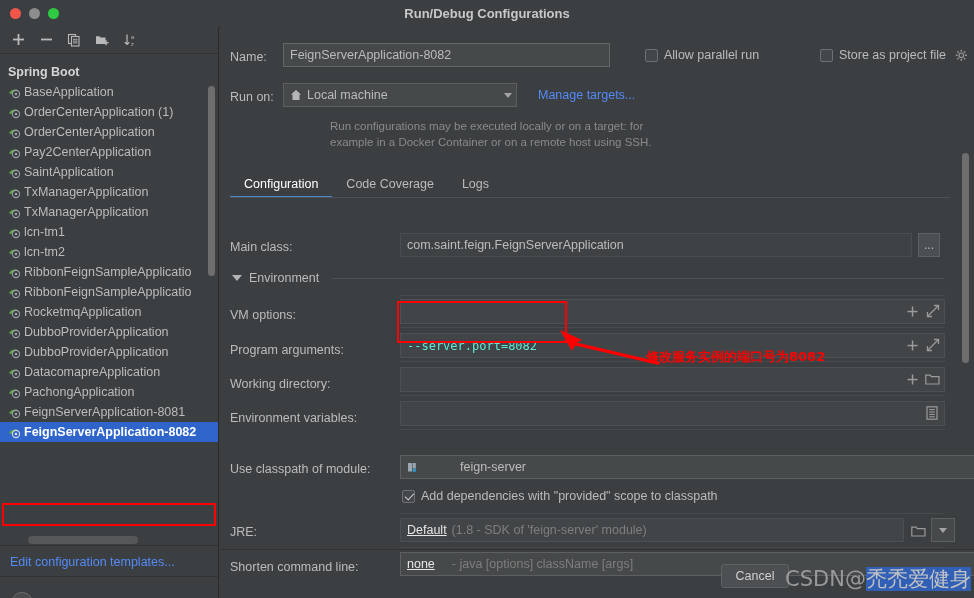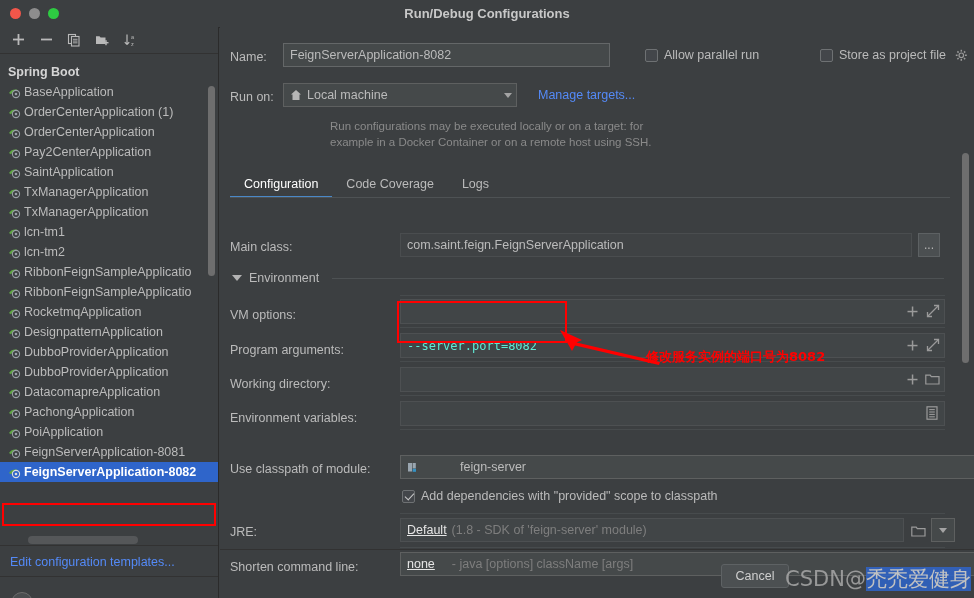--- a/index.html
+++ b/index.html
@@ -415,30 +415,20 @@
           <span class="lbl">RocketmqApplication</span>
         </div>
         <div class="li">
           <span class="sb-ico">
               <svg width="13" height="13" viewBox="0 0 13 13">
                 <path d="M1 7 C3 3.5 6.5 3 9.5 3.8 C7 4.2 4.5 5.6 3 8.2 Z" fill="#5fa544"></path>
                 <circle cx="8" cy="8" r="3.6" fill="none" stroke="#9aa0a6" stroke-width="1.1"></circle>
                 <circle cx="8" cy="8" r="1.3" fill="#9aa0a6"></circle>
               </svg>
             </span>
-          <span class="lbl">DesignpatternApplication</span>
-        </div>
-        <div class="li">
-          <span class="sb-ico">
-              <svg width="13" height="13" viewBox="0 0 13 13">
-                <path d="M1 7 C3 3.5 6.5 3 9.5 3.8 C7 4.2 4.5 5.6 3 8.2 Z" fill="#5fa544"></path>
-                <circle cx="8" cy="8" r="3.6" fill="none" stroke="#9aa0a6" stroke-width="1.1"></circle>
-                <circle cx="8" cy="8" r="1.3" fill="#9aa0a6"></circle>
-              </svg>
-            </span>
           <span class="lbl">DubboProviderApplication</span>
         </div>
         <div class="li">
           <span class="sb-ico">
               <svg width="13" height="13" viewBox="0 0 13 13">
                 <path d="M1 7 C3 3.5 6.5 3 9.5 3.8 C7 4.2 4.5 5.6 3 8.2 Z" fill="#5fa544"></path>
                 <circle cx="8" cy="8" r="3.6" fill="none" stroke="#9aa0a6" stroke-width="1.1"></circle>
                 <circle cx="8" cy="8" r="1.3" fill="#9aa0a6"></circle>
               </svg>
             </span>
@@ -456,30 +446,20 @@
         </div>
         <div class="li">
           <span class="sb-ico">
               <svg width="13" height="13" viewBox="0 0 13 13">
                 <path d="M1 7 C3 3.5 6.5 3 9.5 3.8 C7 4.2 4.5 5.6 3 8.2 Z" fill="#5fa544"></path>
                 <circle cx="8" cy="8" r="3.6" fill="none" stroke="#9aa0a6" stroke-width="1.1"></circle>
                 <circle cx="8" cy="8" r="1.3" fill="#9aa0a6"></circle>
               </svg>
             </span>
           <span class="lbl">PachongApplication</span>
-        </div>
-        <div class="li">
-          <span class="sb-ico">
-              <svg width="13" height="13" viewBox="0 0 13 13">
-                <path d="M1 7 C3 3.5 6.5 3 9.5 3.8 C7 4.2 4.5 5.6 3 8.2 Z" fill="#5fa544"></path>
-                <circle cx="8" cy="8" r="3.6" fill="none" stroke="#9aa0a6" stroke-width="1.1"></circle>
-                <circle cx="8" cy="8" r="1.3" fill="#9aa0a6"></circle>
-              </svg>
-            </span>
-          <span class="lbl">PoiApplication</span>
         </div>
         <div class="li">
           <span class="sb-ico">
               <svg width="13" height="13" viewBox="0 0 13 13">
                 <path d="M1 7 C3 3.5 6.5 3 9.5 3.8 C7 4.2 4.5 5.6 3 8.2 Z" fill="#5fa544"></path>
                 <circle cx="8" cy="8" r="3.6" fill="none" stroke="#9aa0a6" stroke-width="1.1"></circle>
                 <circle cx="8" cy="8" r="1.3" fill="#9aa0a6"></circle>
               </svg>
             </span>
           <span class="lbl">FeignServerApplication-8081</span>

